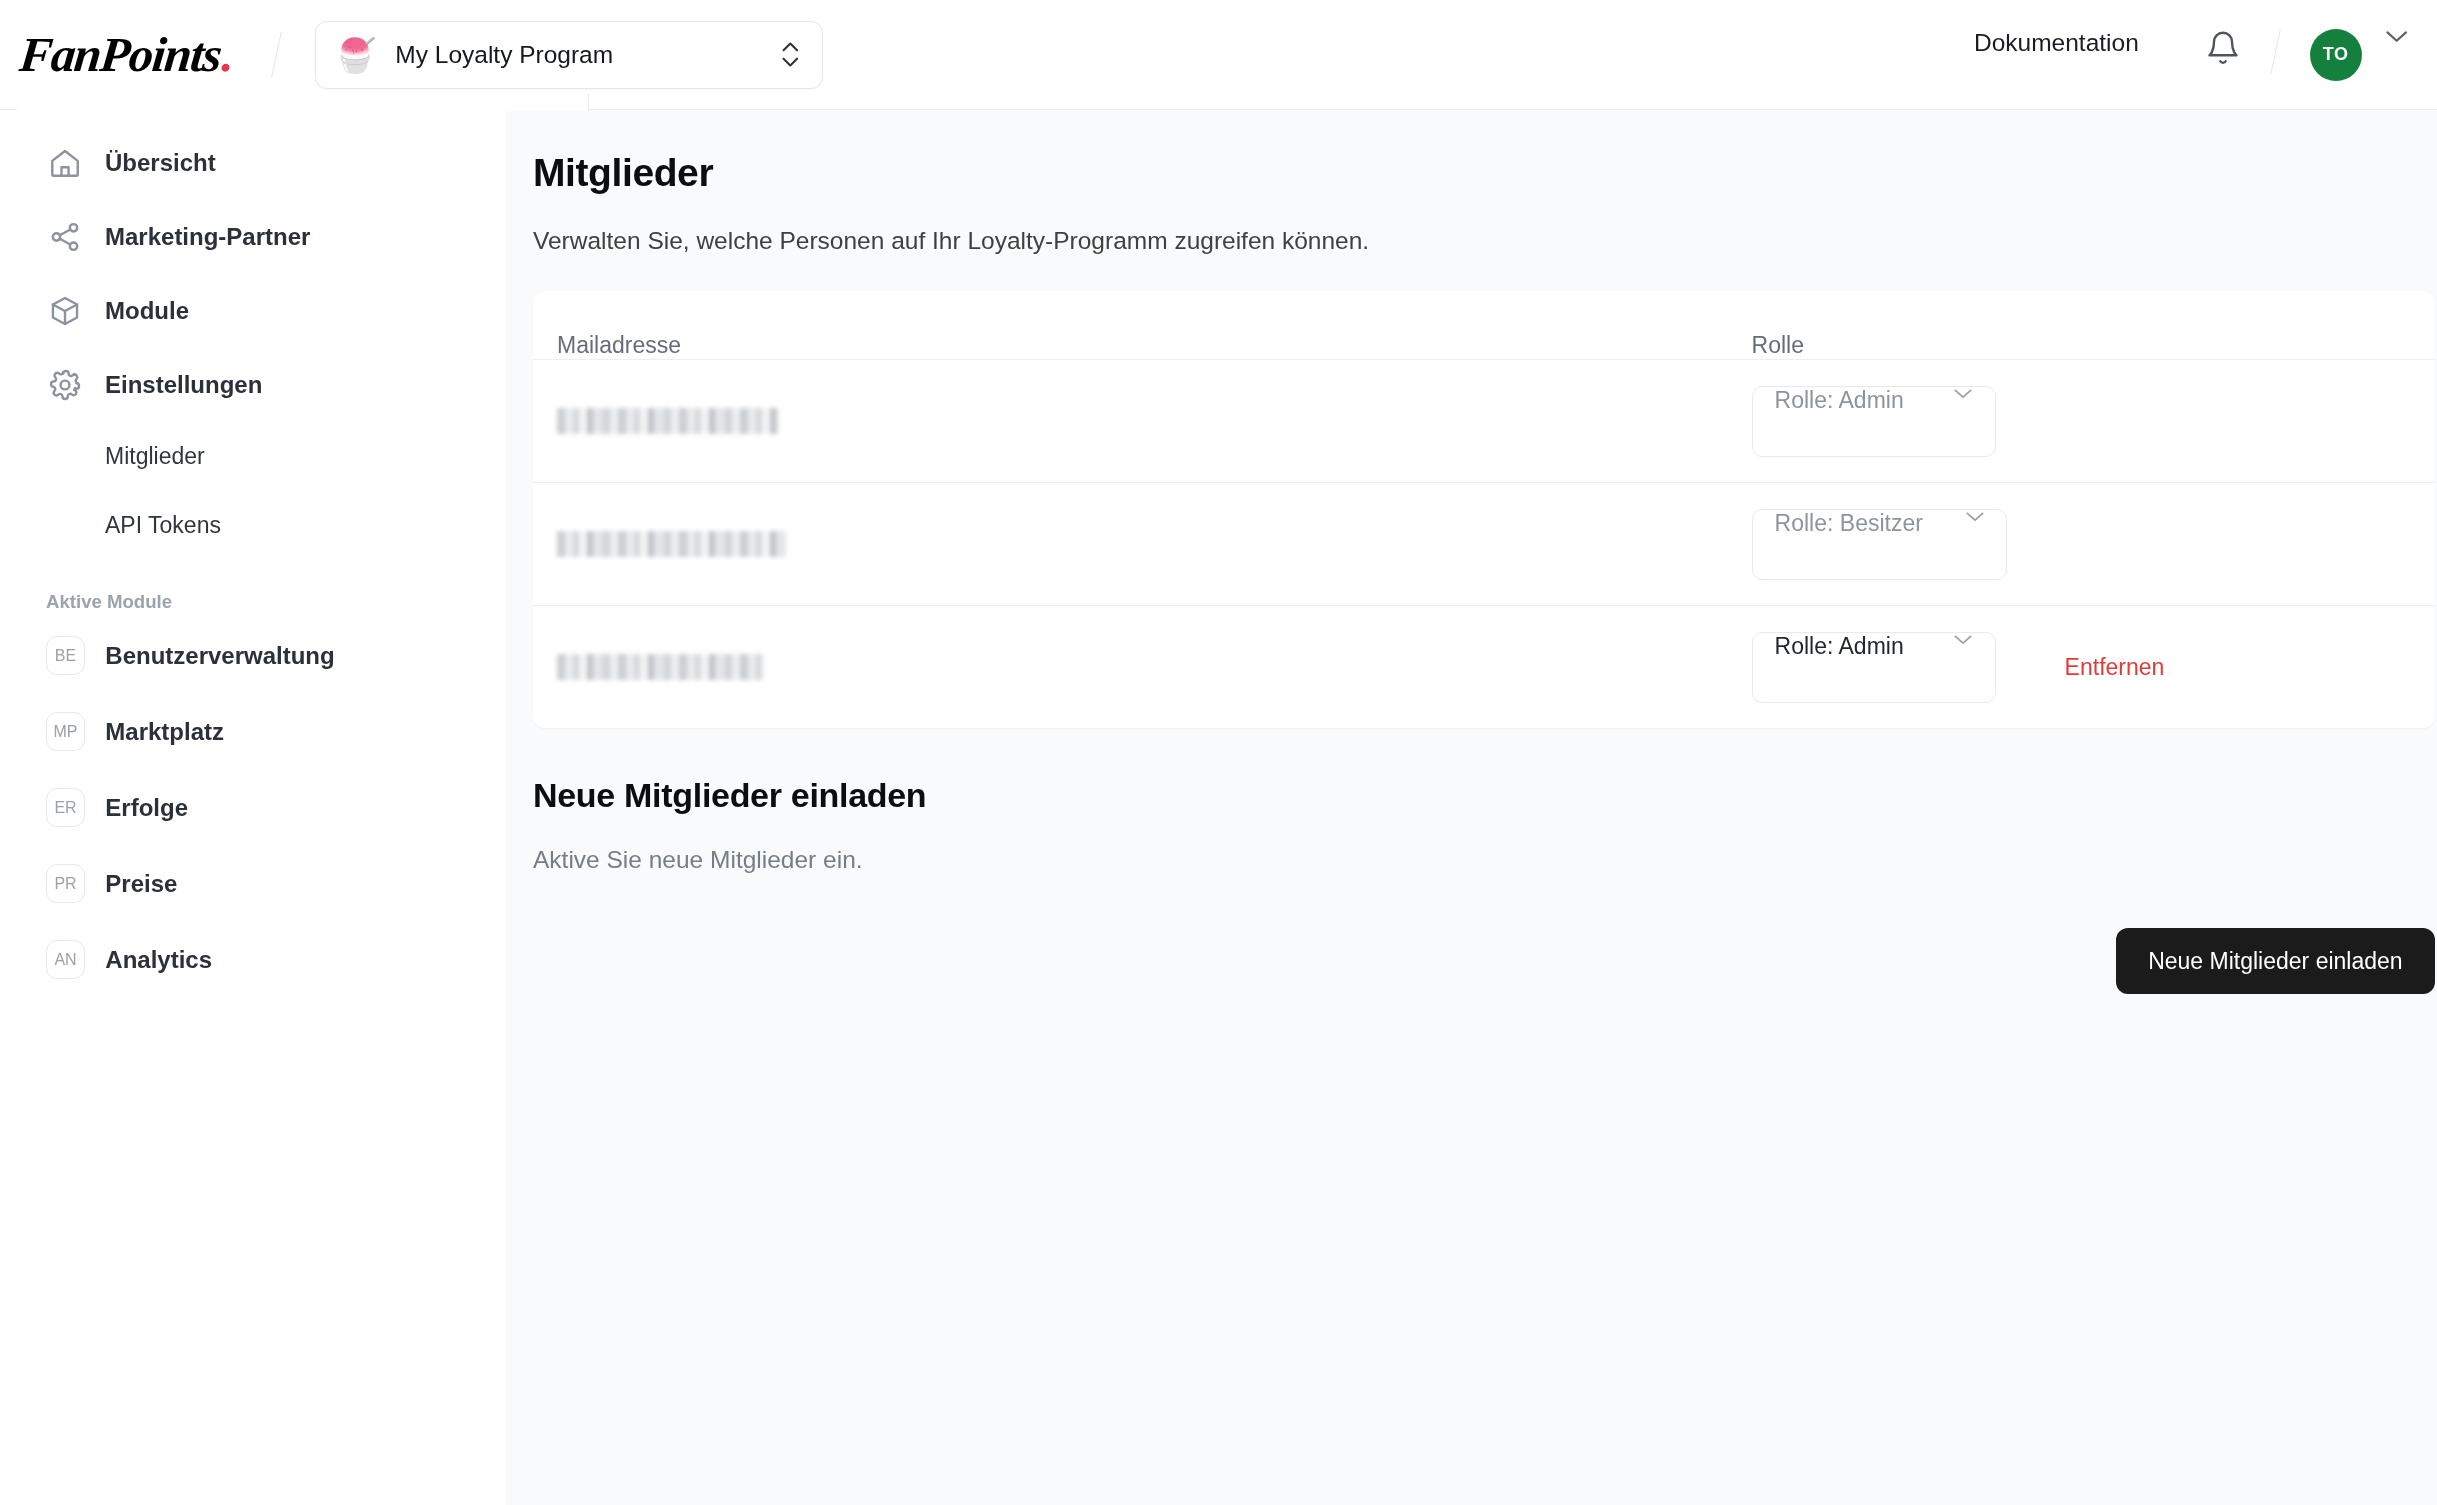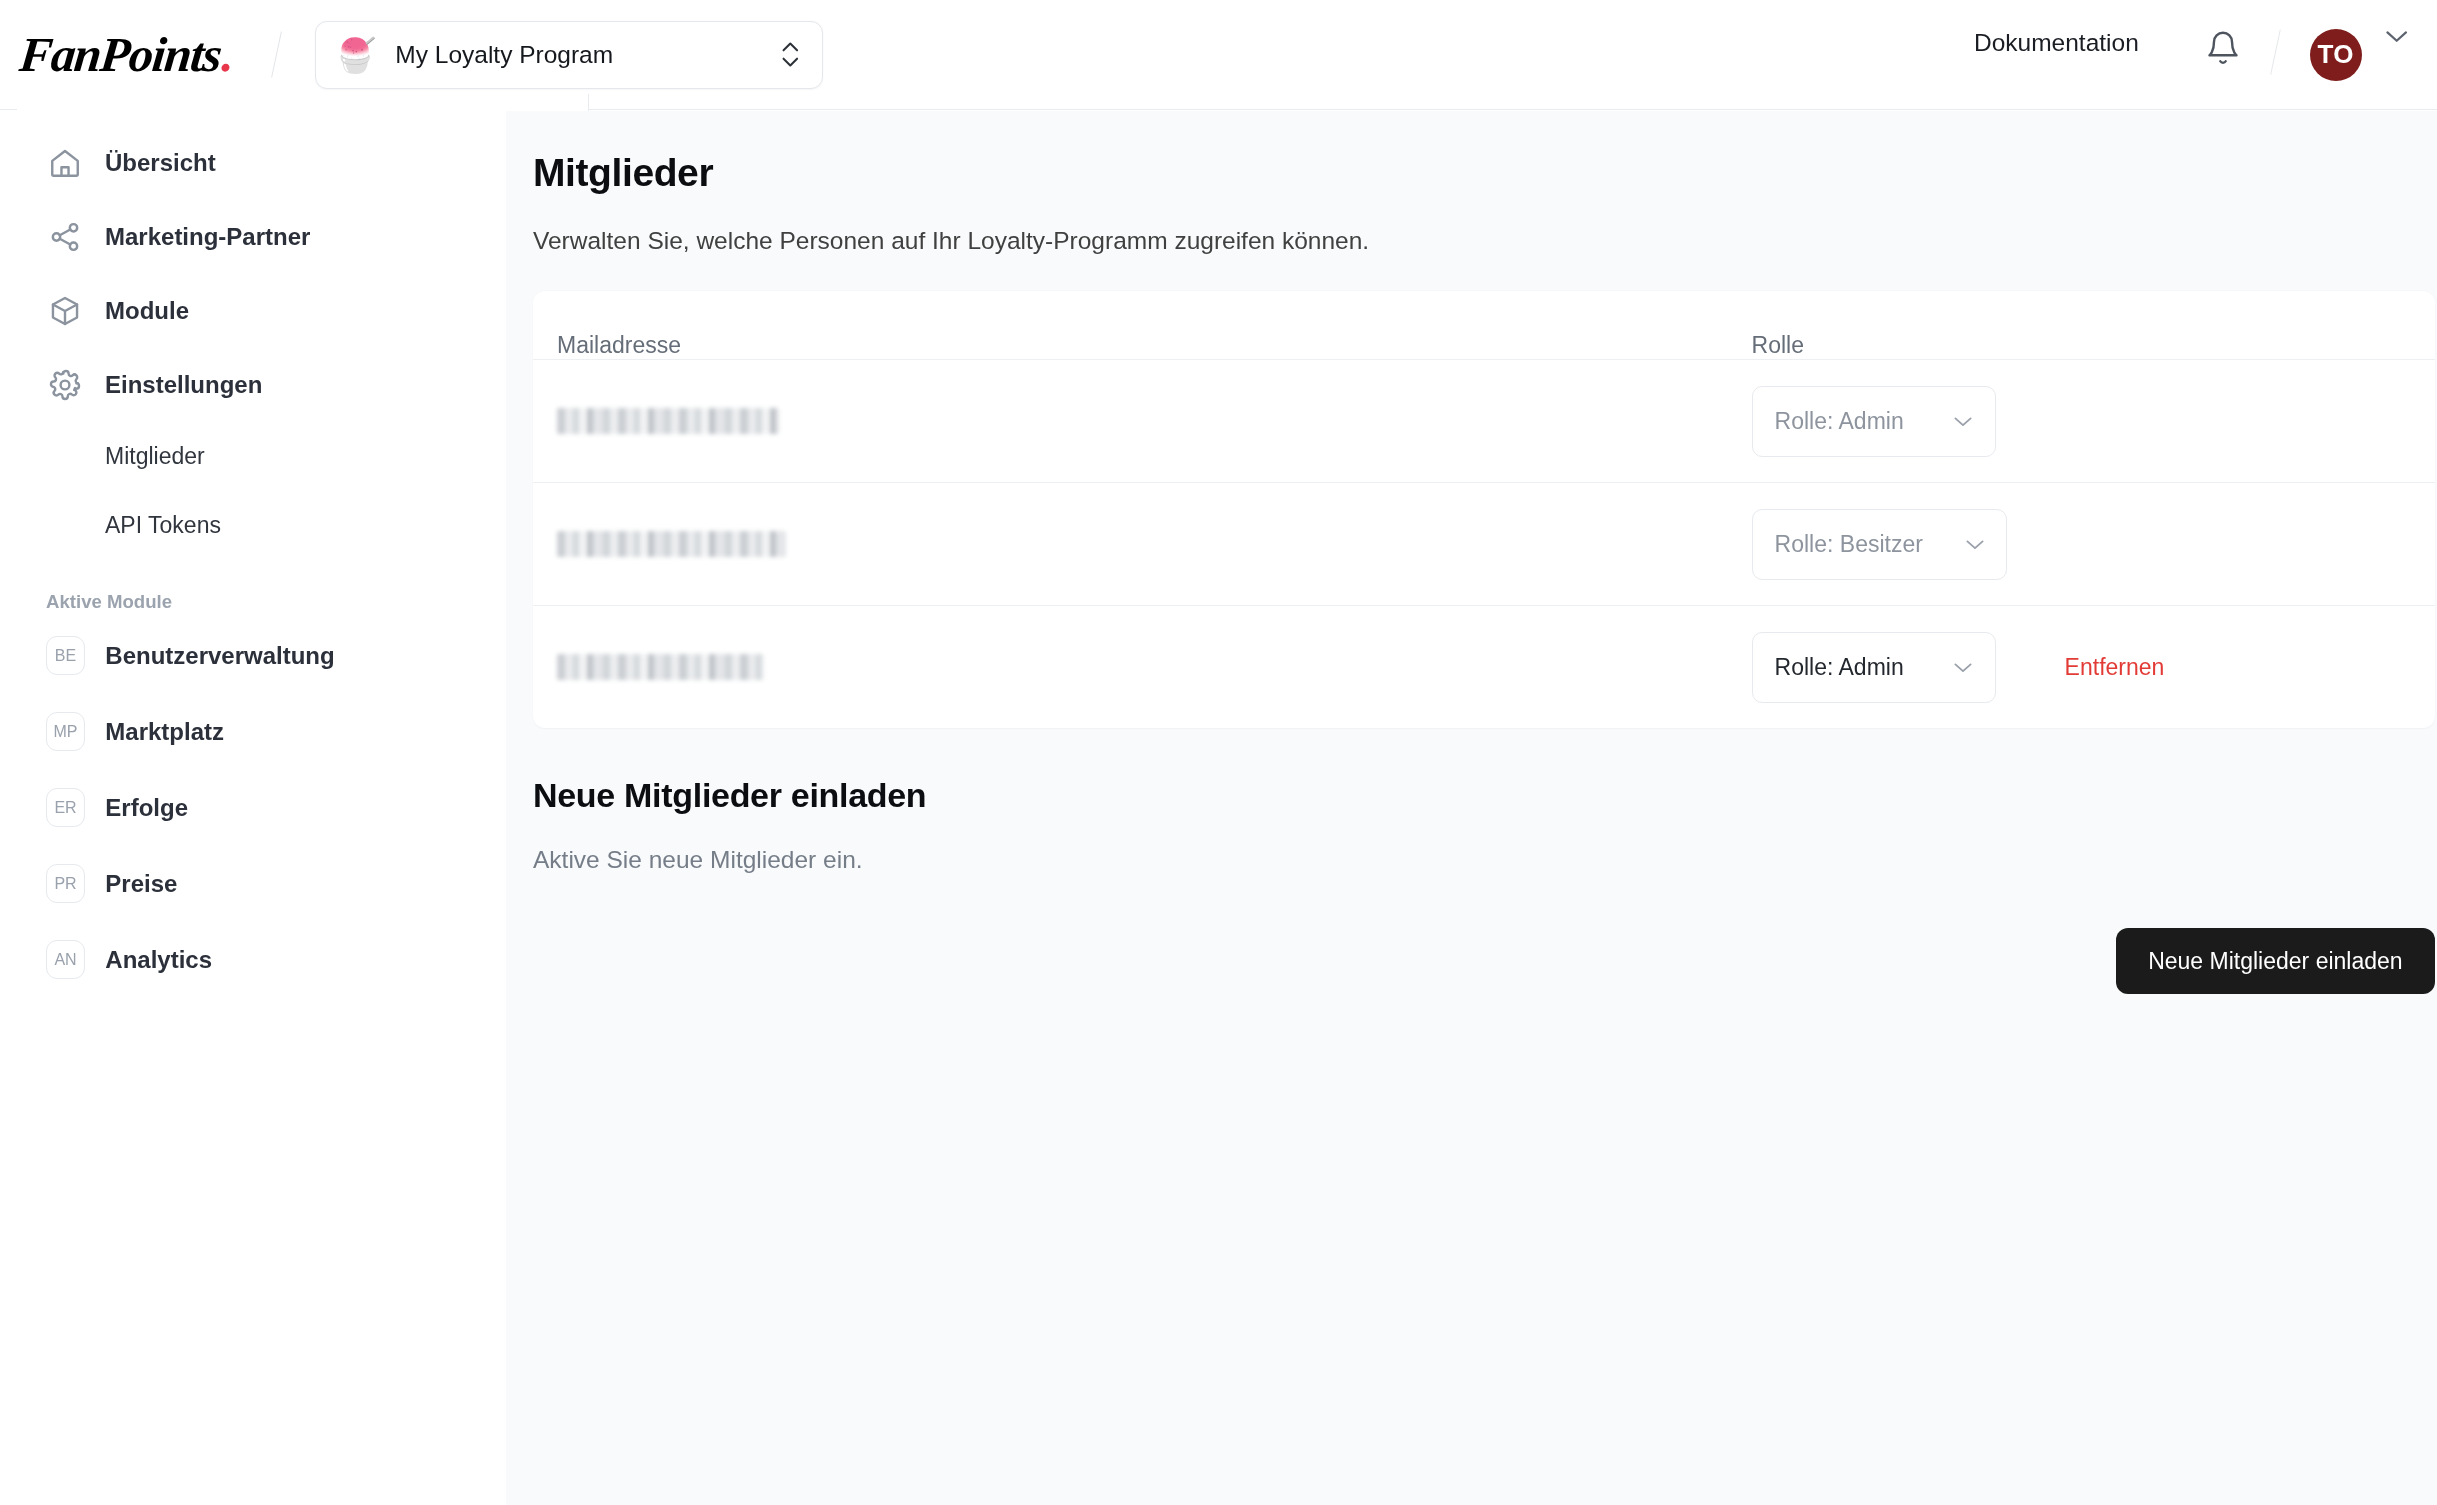--- a/index.html
+++ b/index.html
@@ -71,23 +71,23 @@
   .bell { color: #4d545e; cursor: pointer; display:flex; }
   .hr-divider {
     width: 0.8px; height: 46px;
     background: #e4e7eb;
     margin: 0 34px;
     transform: rotate(12deg);
   }
   .avatar {
     width: 52px; height: 52px;
     border-radius: 50%;
-    background: #7f1d1d;
+    background: #15803d;
     color: #ffffff;
-    font-size: 26px; font-weight: 600;
+    font-size: 18px; font-weight: 600;
     display: flex; align-items: center; justify-content: center;
     letter-spacing: 0.4px;
     cursor: pointer;
   }
   .avatar-caret { margin-left: 22px; color: #5c636e; display:flex; cursor:pointer;}
 
   
   .sidebar {
     position: absolute;
     top: 94px; left: 0;
@@ -218,21 +218,21 @@
     filter: blur(2.1px);
     opacity: 0.95;
   }
 
   .role-select {
     height: 71px;
     min-width: 244px;
     border: 0.8px solid #e6e9ed;
     border-radius: 10.2px;
     background: #ffffff;
-    display: inline-flex; align-items: center;
+    display: inline-flex; align-items: flex-start;
     justify-content: space-between;
     padding: 0 20.3px 0 22px;
     cursor: pointer;
     gap: 12px;
   }
   .role-select .txt { font-size: 23px; color: #8d949e; }
   .role-select.enabled .txt { color: #23272e; }
   .role-select .chev { color: #9aa1ab; margin-left: 29px; display:flex; }
 
   .remove-link {

